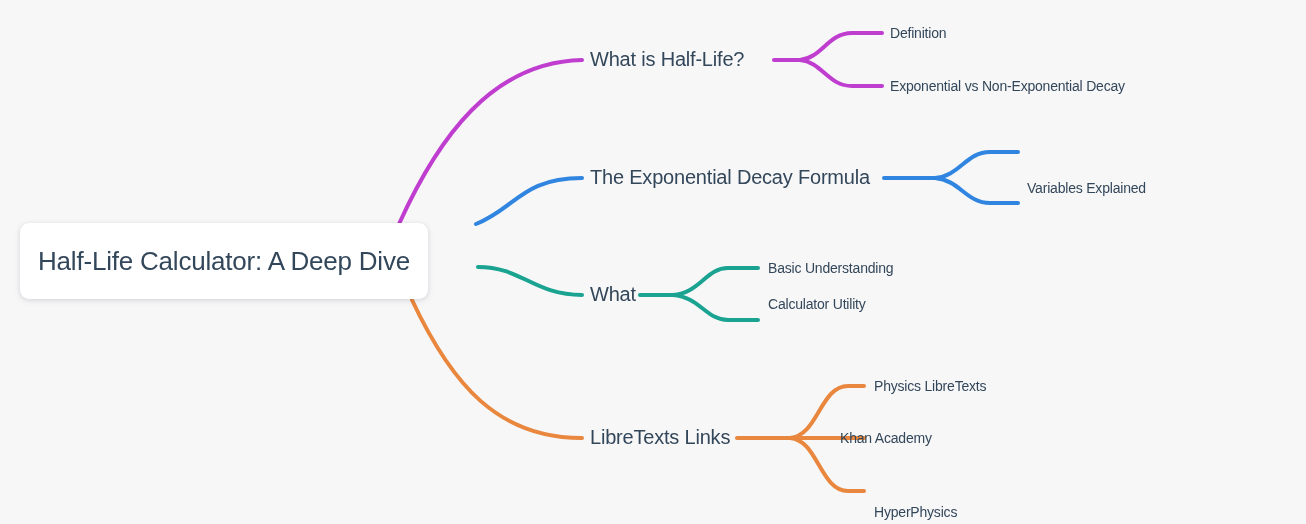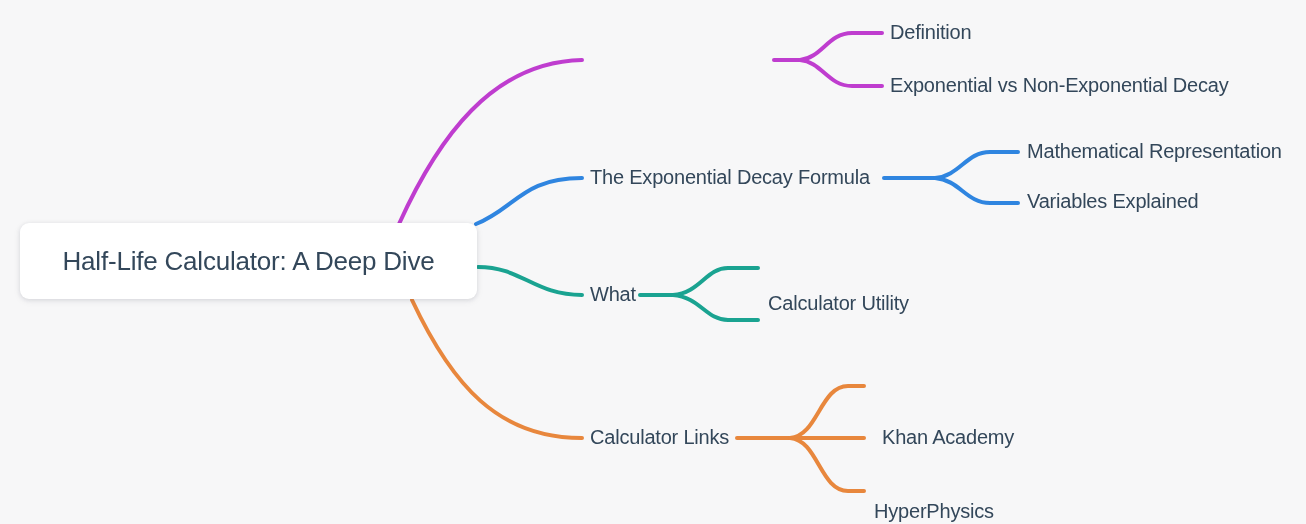--- a/index.html
+++ b/index.html
@@ -23,21 +23,21 @@
   }
   .links path {
     fill: none;
     stroke-width: 4;
     stroke-linecap: round;
   }
   .root-node {
     position: absolute;
     left: 20px;
     top: 223px;
-    width: 457px;
+    width: 408px;
     height: 76px;
     background: #ffffff;
     border-radius: 9px;
     box-shadow: 0 1px 4px rgba(30,40,60,0.12), 0 2px 8px rgba(30,40,60,0.06);
     display: flex;
     align-items: center;
     justify-content: center;
   }
   .root-label {
     font-size: 26px;
@@ -51,21 +51,21 @@
     transform: translateY(-52%);
     white-space: nowrap;
     color: #33475a;
     font-weight: 500;
   }
   .node-label.parent {
     font-size: 20px;
     letter-spacing: -0.2px;
   }
   .node-label.child {
-    font-size: 20px;
+    font-size: 14px;
     letter-spacing: -0.2px;
   }
 </style>
 </head>
 <body>
 
 <div class="canvas">
 
   <svg class="links" viewBox="0 0 1306 524" xmlns="http://www.w3.org/2000/svg">
 
@@ -96,27 +96,29 @@
       <path d="M 790 438 C 818 436 820 386 848 386 L 864 386"></path>
       <path d="M 790 438 L 864 438"></path>
       <path d="M 790 438 C 818 440 820 491 848 491 L 864 491"></path>
     </g>
   </svg>
 
   <div class="root-node">
     <span class="root-label">Half-Life Calculator: A Deep Dive</span>
   </div>
 
+  <div class="node-label parent" style="left:590px; top:60px">What is Half-Life?</div>
   <div class="node-label child" style="left:890px; top:33px">Definition</div>
   <div class="node-label child" style="left:890px; top:86px">Exponential vs Non-Exponential Decay</div>
 
   <div class="node-label parent" style="left:590px; top:178px">The Exponential Decay Formula</div>
-  <div class="node-label child" style="left:1027px; top:152px">Mathematical Representation</div>
-  <div class="node-label child" style="left:1027px; top:202px">Variables Explained</div>
+  <div class="node-label child" style="left:1027px; top:188px">Variables Explained</div>
 
   <div class="node-label parent" style="left:590px; top:295px">What</div>
+  <div class="node-label child" style="left:768px; top:268px">Basic Understanding</div>
   <div class="node-label child" style="left:768px; top:304px">Calculator Utility</div>
 
-  <div class="node-label parent" style="left:590px; top:438px">Calculator Links</div>
-  <div class="node-label child" style="left:882px; top:438px">Khan Academy</div>
+  <div class="node-label parent" style="left:590px; top:438px">LibreTexts Links</div>
+  <div class="node-label child" style="left:874px; top:386px">Physics LibreTexts</div>
+  <div class="node-label child" style="left:840px; top:438px">Khan Academy</div>
   <div class="node-label child" style="left:874px; top:512px">HyperPhysics</div>
 
 </div>
 
 </body></html>

